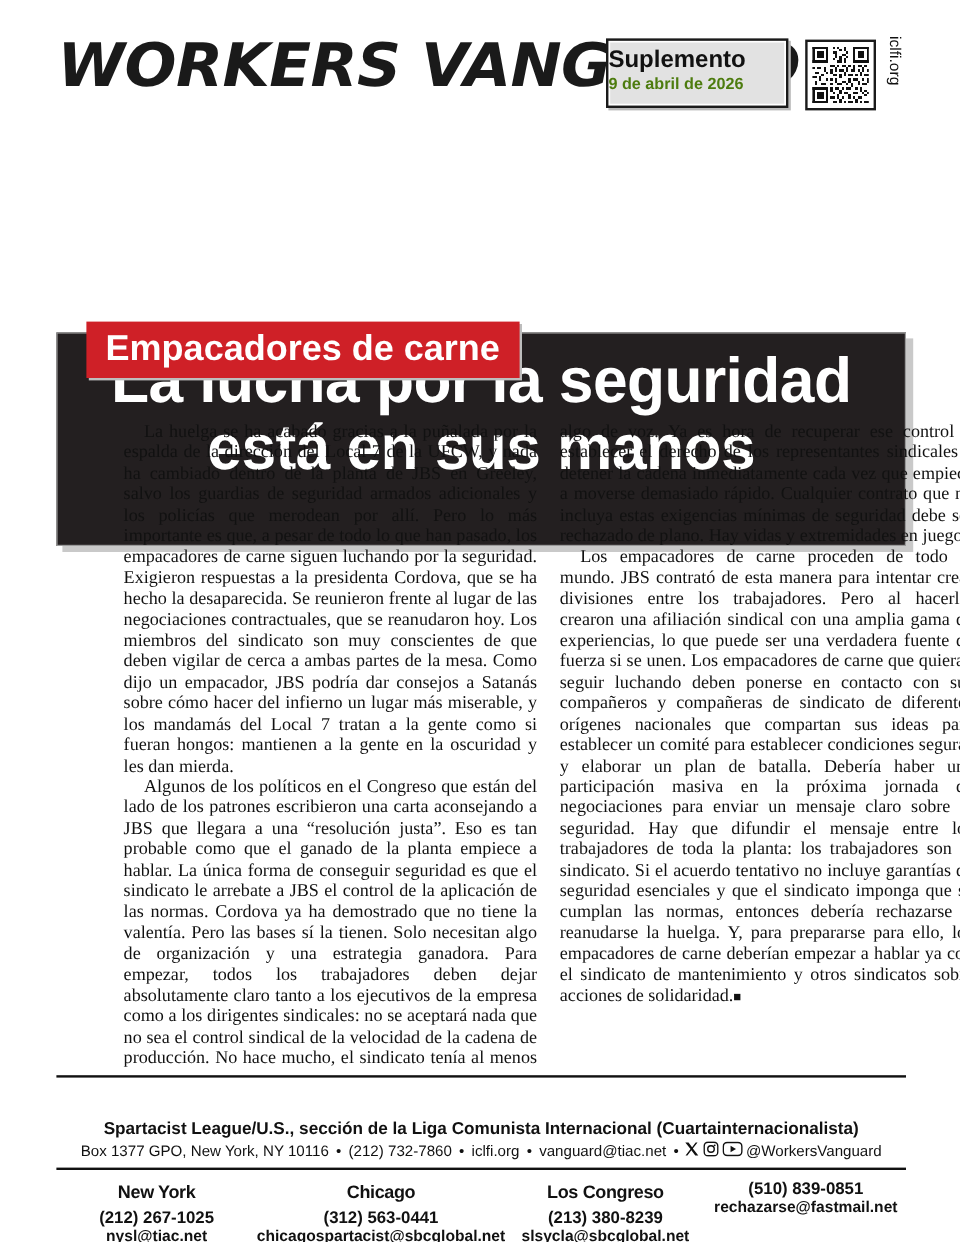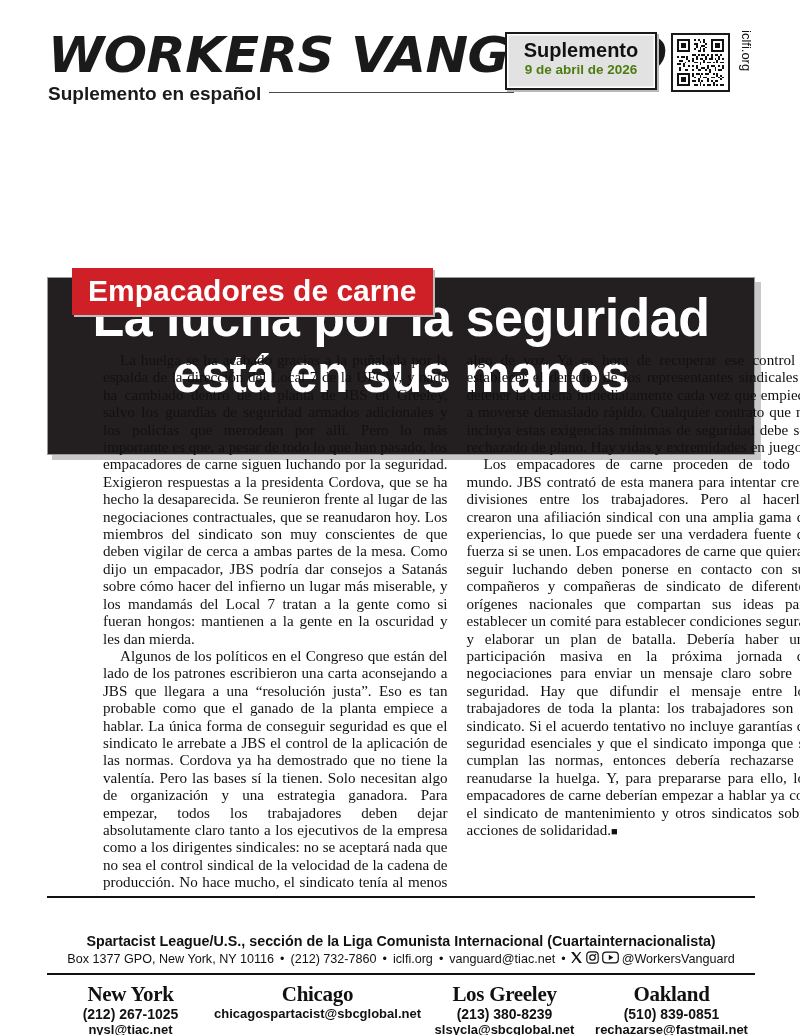--- a/index.html
+++ b/index.html
@@ -62,21 +62,20 @@
   }
 
   
   .datebox {
     position: absolute;
     left: 505px; top: 32px;
     width: 152px; height: 58px;
     background: #e2e2e2;
     border: 2.5px solid #1a1a1a;
     box-shadow: 0 0 0 1.5px #ffffff inset, 2px 2px 0 0 #b9b9b9;
-    text-align: center;
     font-family: "Liberation Sans", sans-serif;
     padding-top: 5px;
   }
   .datebox .dl1 {
     font-weight: bold;
     font-size: 20px;
     line-height: 23px;
     color: #111;
   }
   .datebox .dl2 {
@@ -228,24 +227,23 @@
     width: 100%;
   }
   .city {
     flex: 1 1 25%;
     text-align: center;
     font-family: "Liberation Sans", sans-serif;
     color: #111;
   }
   .city .cname {
     font-weight: bold;
-    font-size: 21px;
+    font-size: 15px;
     line-height: 24px;
     letter-spacing: -0.3px;
-    font-family: Liberation Serif, serif;
   }
   .city .cphone {
     font-weight: bold;
     font-size: 14px;
     line-height: 16px;
   }
   .city .cmail {
     font-weight: bold;
     font-size: 13px;
     line-height: 16px;
@@ -257,24 +255,20 @@
 </style>
 </head>
 <body>
 
 <div class="page">
 
   <div class="masthead">
 
     <div class="mast-left">
       <div class="mast-title">WORKERS VANGUARD</div>
-      <div class="mast-sub-row">
-        <div class="mast-sub">Suplemento en español</div>
-        <div class="mast-rule"></div>
-      </div>
     </div>
 
     <div class="datebox">
       <div class="dl1">Suplemento</div>
       <div class="dl2">9 de abril de 2026</div>
     </div>
 
     <div class="qrwrap">
       <svg viewBox="0 0 25 25" shape-rendering="crispEdges" aria-hidden="true">
         <rect width="25" height="25" fill="#fff"></rect>
@@ -439,29 +433,29 @@
     <div class="foot-rule-mid"></div>
 
     <div class="cities">
       <div class="city">
         <div class="cname">New York</div>
         <div class="cphone">(212) 267-1025</div>
         <div class="cmail">nysl@tiac.net</div>
       </div>
       <div class="city">
         <div class="cname">Chicago</div>
+        <div class="cphone">(312) 563-0441</div>
         <div class="cmail">chicagospartacist@sbcglobal.net</div>
       </div>
       <div class="city">
-        <div class="cname">Los Greeley</div>
+        <div class="cname">Los Congreso</div>
         <div class="cphone">(213) 380-8239</div>
         <div class="cmail">slsycla@sbcglobal.net</div>
       </div>
       <div class="city">
-        <div class="cname">Oakland</div>
         <div class="cphone">(510) 839-0851</div>
         <div class="cmail">rechazarse@fastmail.net</div>
       </div>
     </div>
 
     <div class="foot-rule-bot"></div>
   </div>
 
 </div>
 

